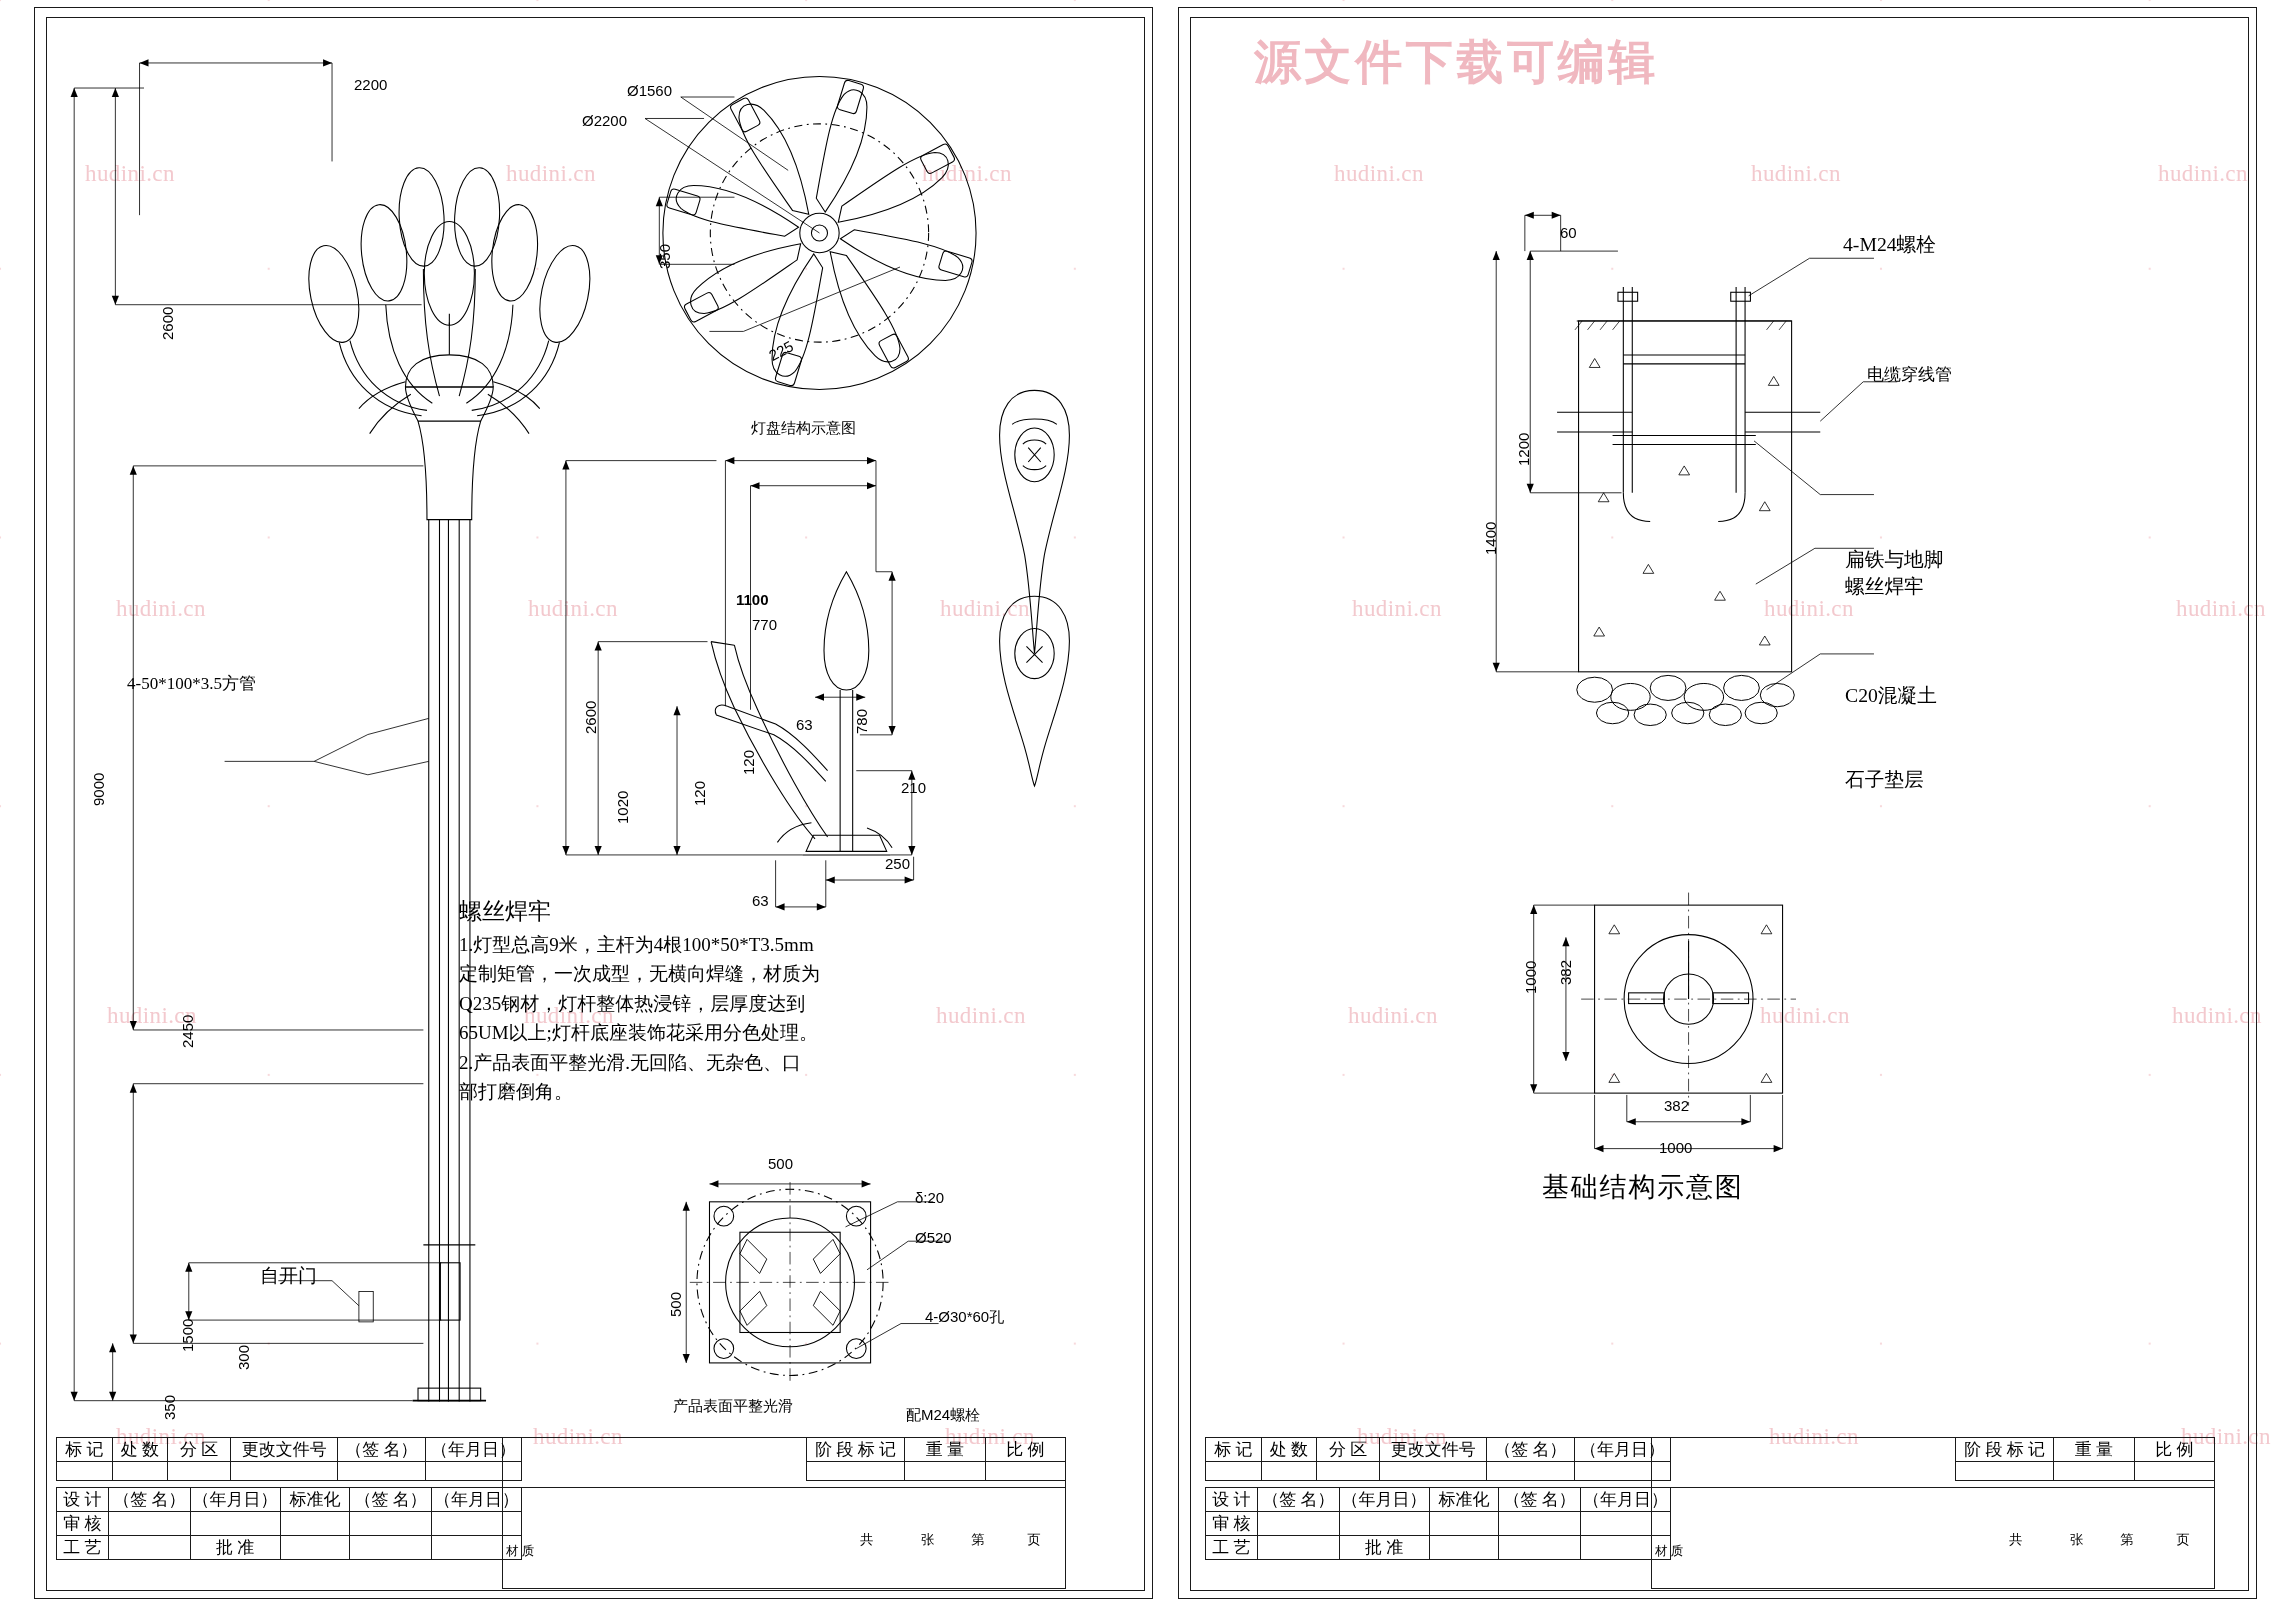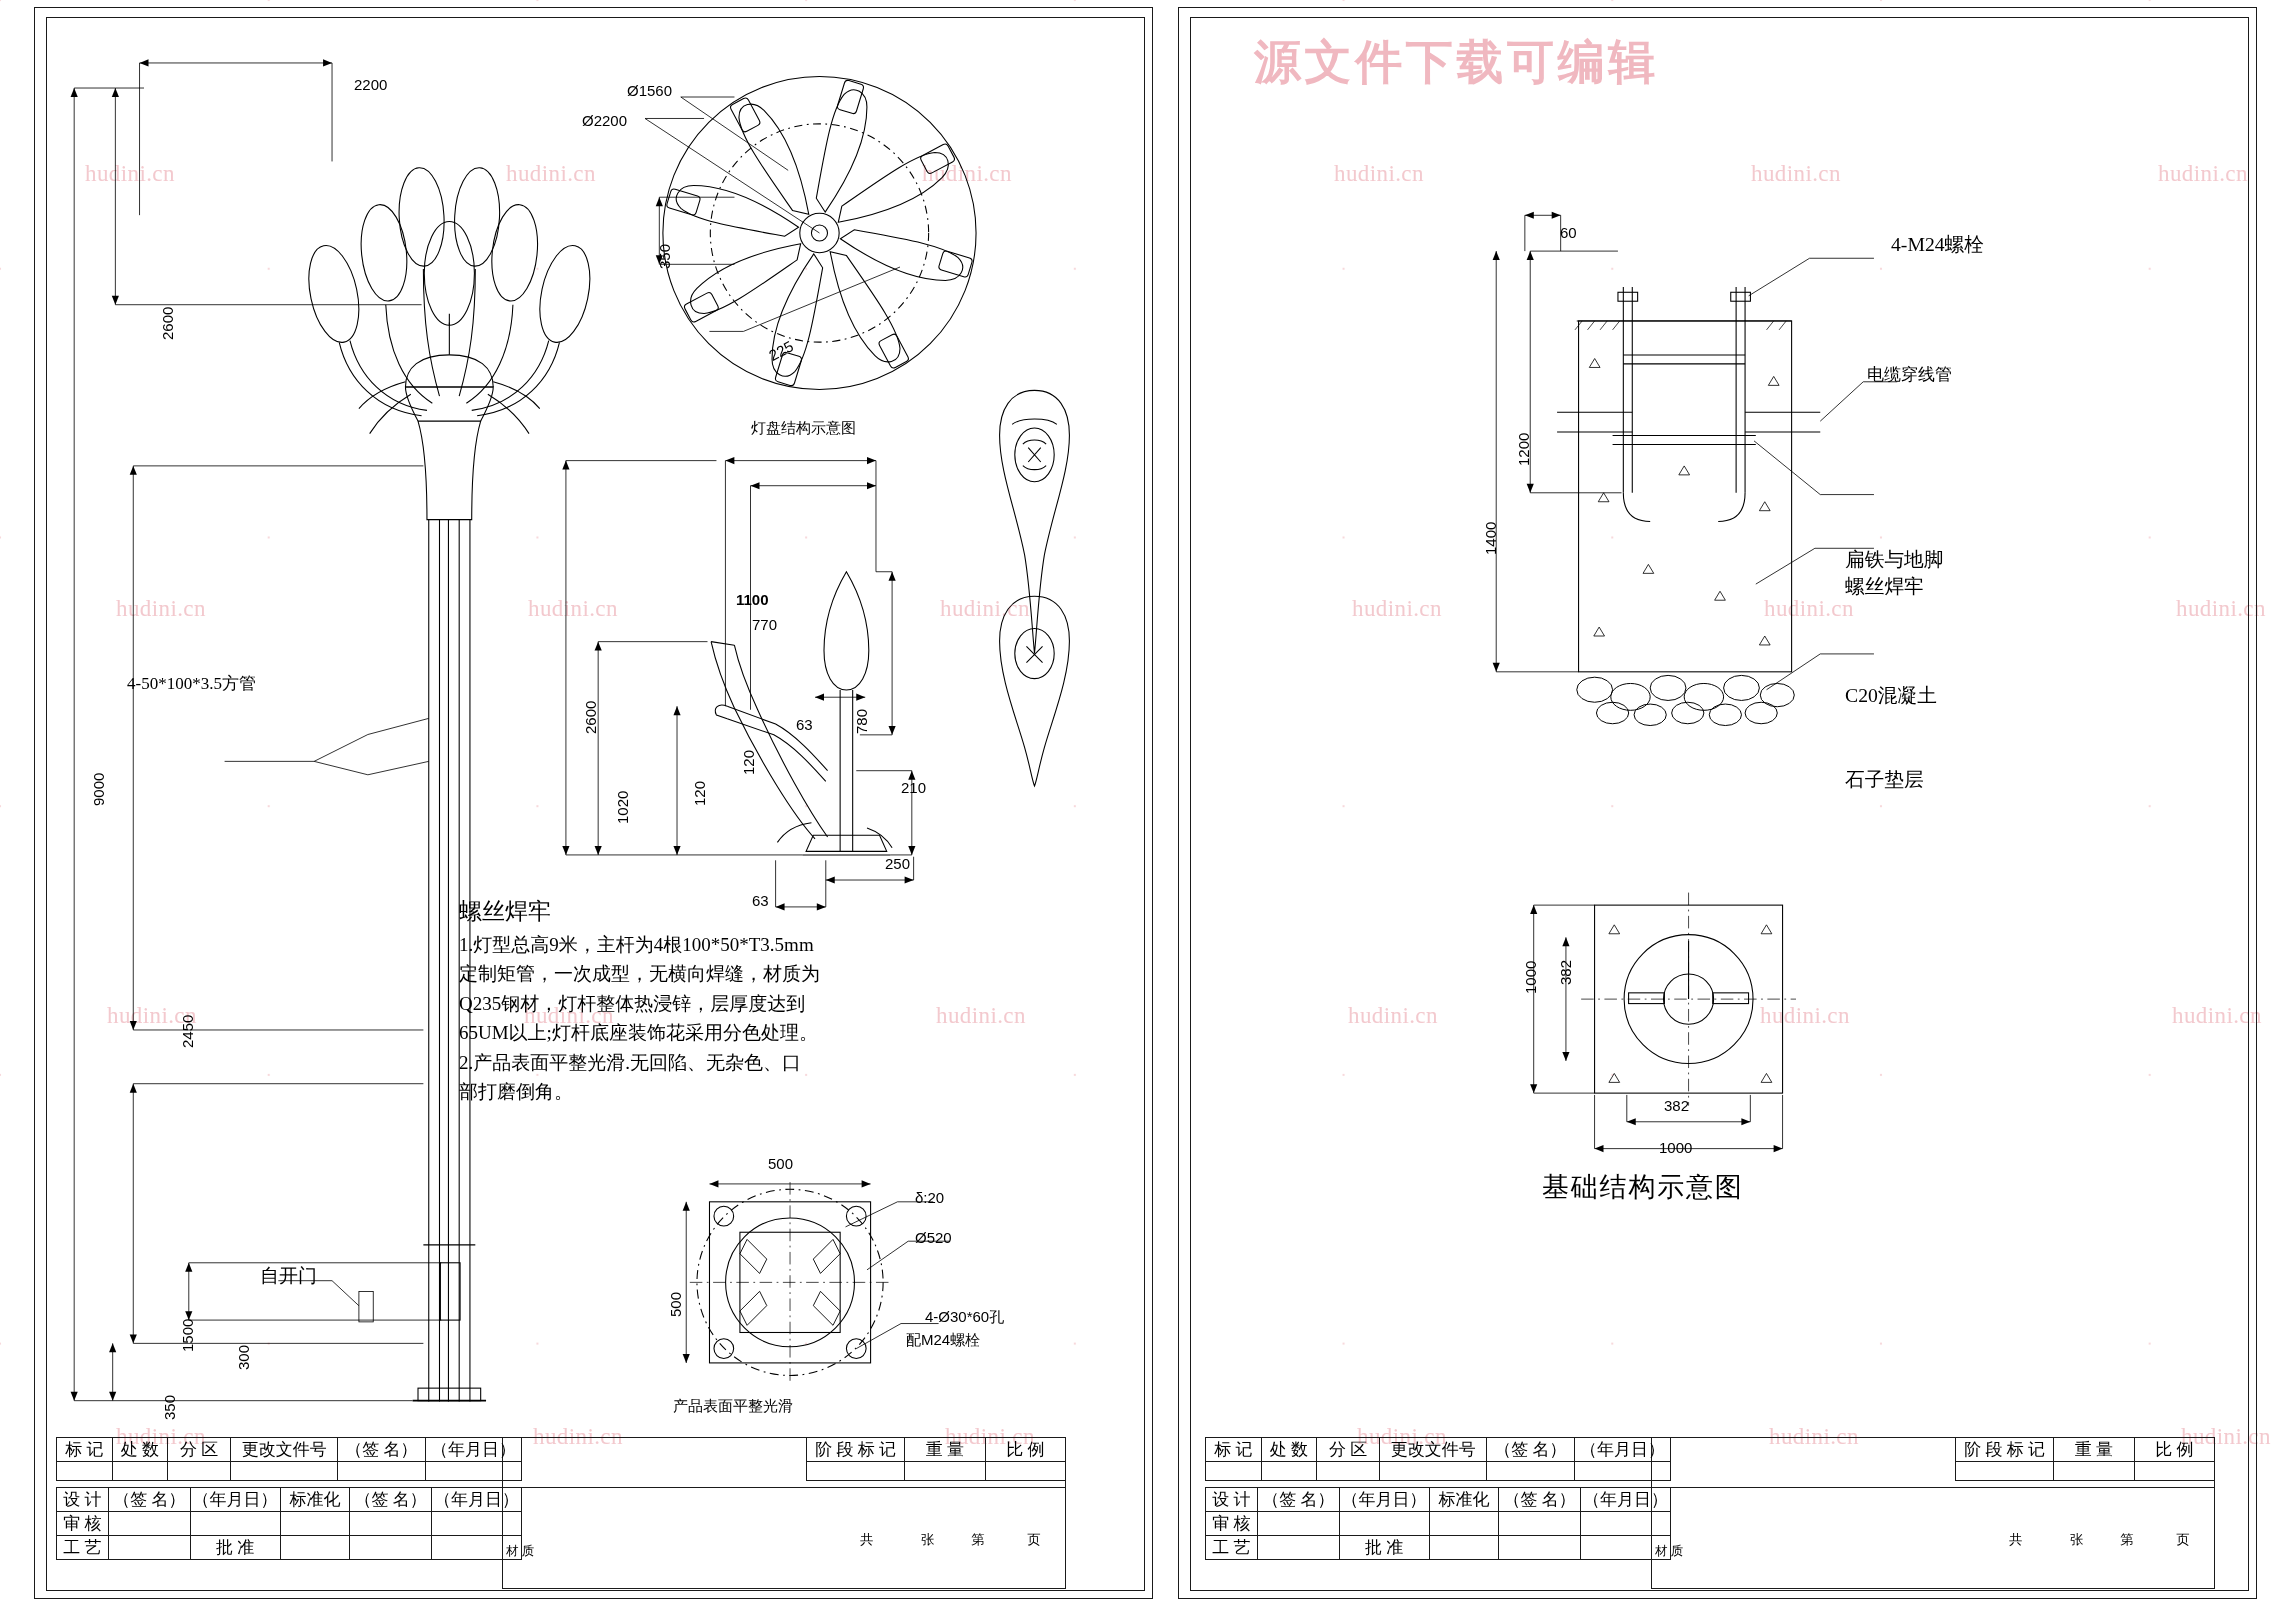--- a/index.html
+++ b/index.html
@@ -470,21 +470,21 @@
     <line x1="276" y1="168" x2="318" y2="168"></line>
   </g>
 </svg>
 </div>
 
 <div class="label dim" style="left:768px; top:1155px;">500</div>
 <div class="label dim" style="left:667px; top:1317px; transform:rotate(-90deg); transform-origin:0 0;">500</div>
 <div class="label dim" style="left:915px; top:1189px;">δ:20</div>
 <div class="label dim" style="left:915px; top:1229px;">Ø520</div>
 <div class="label dim" style="left:906px; top:1308px;margin-left:19px;">4-Ø30*60孔</div>
-<div class="label dim" style="left:906px; top:1331px;">配M24螺栓</div>
+<div class="label dim" style="left:906px; top:1406px;">配M24螺栓</div>
 <div class="label caption" style="left:673px; top:1397px;">产品表面平整光滑</div>
 
 <div class="sheet" id="sheetB">
   <div class="sheet-inner"></div>
 </div>
 
 <div class="draw" style="left:1469px; top:269px;">
 <svg width="502" height="555" viewBox="0 0 560 620">
 
   <g stroke="#000" fill="none" stroke-width="1.2">
@@ -578,21 +578,21 @@
     <line x1="332" y1="470" x2="392" y2="430"></line>
     <line x1="392" y1="430" x2="452" y2="430"></line>
   </g>
 </svg>
 </div>
 
 <div class="label dim" style="left:1560px; top:224px;">60</div>
 <div class="label dim" style="left:1515px; top:466px; transform:rotate(-90deg); transform-origin:0 0;">1200</div>
 <div class="label dim" style="left:1482px; top:555px; transform:rotate(-90deg); transform-origin:0 0;">1400</div>
 
-<div class="label cn" style="left:1843px; top:231px; font-size:19.7px;margin-left:48px;">4-M24螺栓</div>
+<div class="label cn" style="left:1843px; top:231px; font-size:19.7px;">4-M24螺栓</div>
 <div class="label cn" style="left:1867px; top:363px; font-size:17px;">电缆穿线管</div>
 <div class="label cn" style="left:1845px; top:546px; font-size:19.7px; white-space:pre-line; line-height:1.35;">扁铁与地脚
 螺丝焊牢</div>
 <div class="label cn" style="left:1845px; top:682px; font-size:19.7px;">C20混凝土</div>
 <div class="label cn" style="left:1845px; top:766px; font-size:19.7px;">石子垫层</div>
 
 <div class="draw" style="left:1514px; top:887px;">
 <svg width="376" height="269" viewBox="0 0 420 300">
   <g stroke="#000" fill="none" stroke-width="1.2">
     <rect x="90" y="20" width="210" height="210"></rect>

